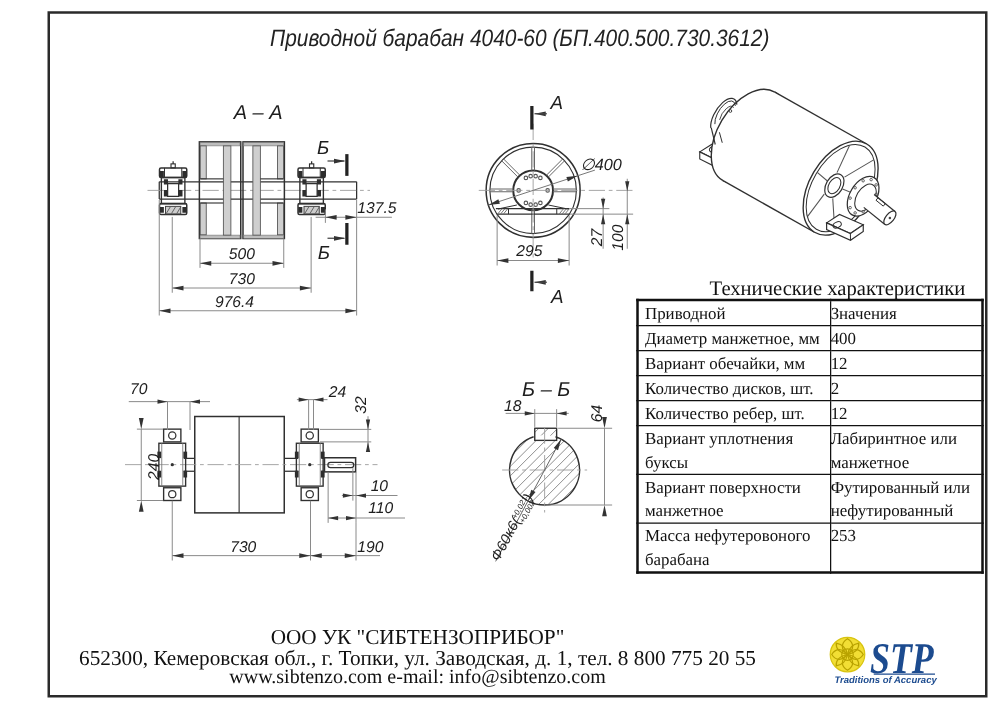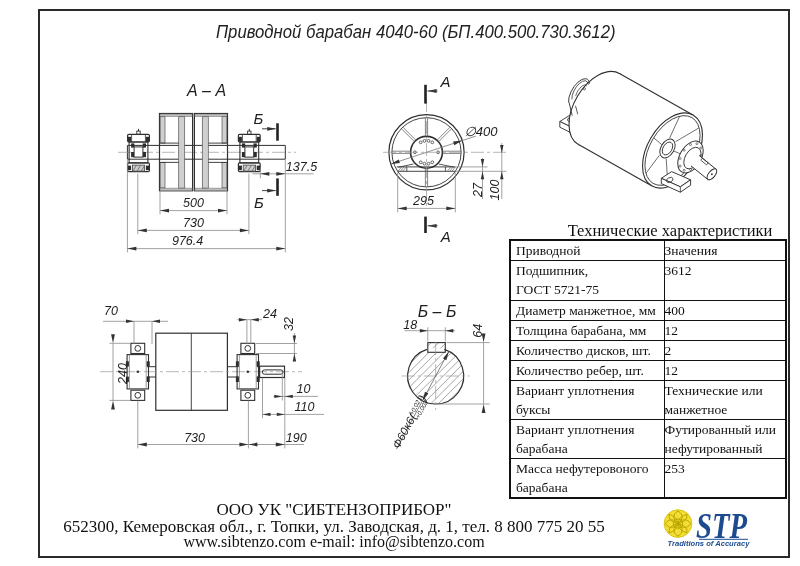--- a/index.html
+++ b/index.html
@@ -27,46 +27,42 @@
 <table class="abs" id="tbl">
 <colgroup>
       <col style="width:154px">
       <col style="width:122px">
     </colgroup>
 <tbody>
       <tr style="height:20px">
         <td>Приводной</td>
         <td class="v">Значения</td>
       </tr>
-<tr style="height:40px">
-        <td>Подшипник,<br>ГОСТ 5721-75</td>
-        <td class="v">3612</td>
-      </tr>
 <tr style="height:20px">
         <td>Диаметр манжетное, мм</td>
         <td class="v">400</td>
       </tr>
 <tr style="height:20px">
-        <td>Толщина барабана, мм</td>
+        <td>Вариант обечайки, мм</td>
         <td class="v">12</td>
       </tr>
 <tr style="height:20px">
         <td>Количество дисков, шт.</td>
         <td class="v">2</td>
       </tr>
 <tr style="height:20px">
         <td>Количество ребер, шт.</td>
         <td class="v">12</td>
       </tr>
 <tr style="height:39px">
         <td>Вариант уплотнения буксы</td>
-        <td class="v">Технические или манжетное</td>
+        <td class="v">Лабиринтное или манжетное</td>
       </tr>
 <tr style="height:39px">
-        <td>Вариант уплотнения барабана</td>
+        <td>Вариант поверхности манжетное</td>
         <td class="v">Футированный или нефутированный</td>
       </tr>
 <tr style="height:36px">
         <td>Масса нефутеровоного барабана</td>
         <td class="v">253</td>
       </tr>
 </tbody>
   </table>
 <div class="abs ft" id="ft1">ООО УК "СИБТЕНЗОПРИБОР"</div>
 <div class="abs ft" id="ft2">652300, Кемеровская обл., г. Топки, ул. Заводская, д. 1, тел. 8 800 775 20 55</div>

